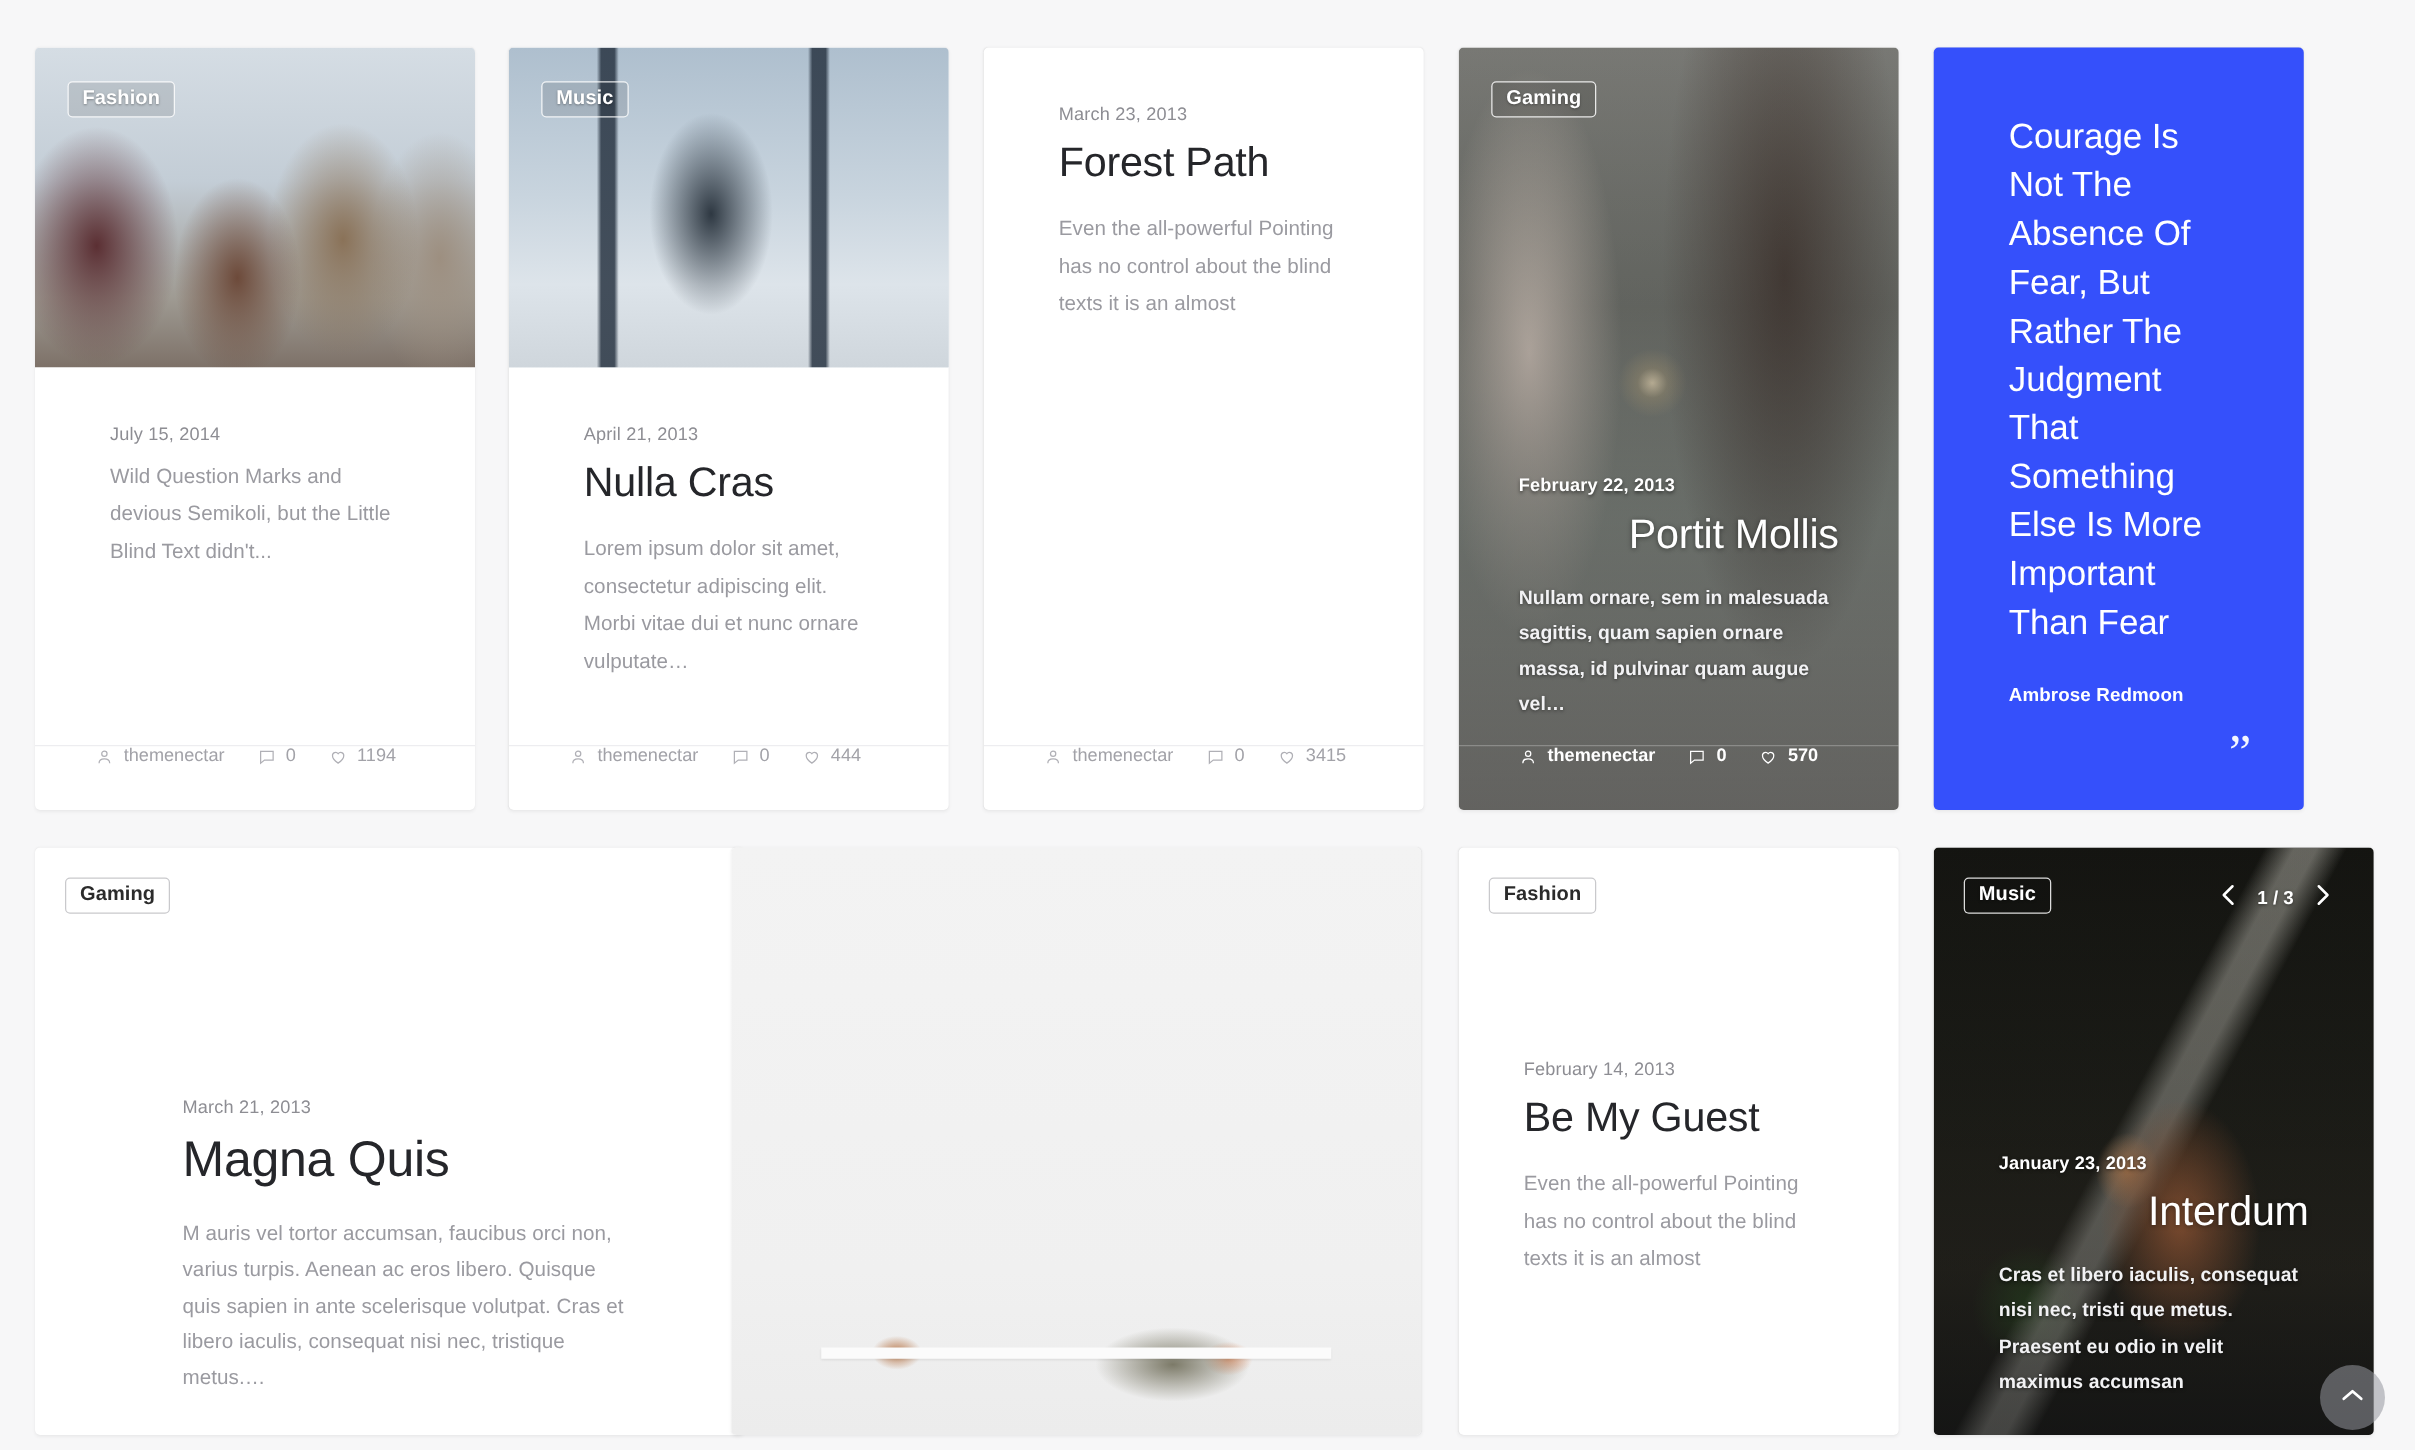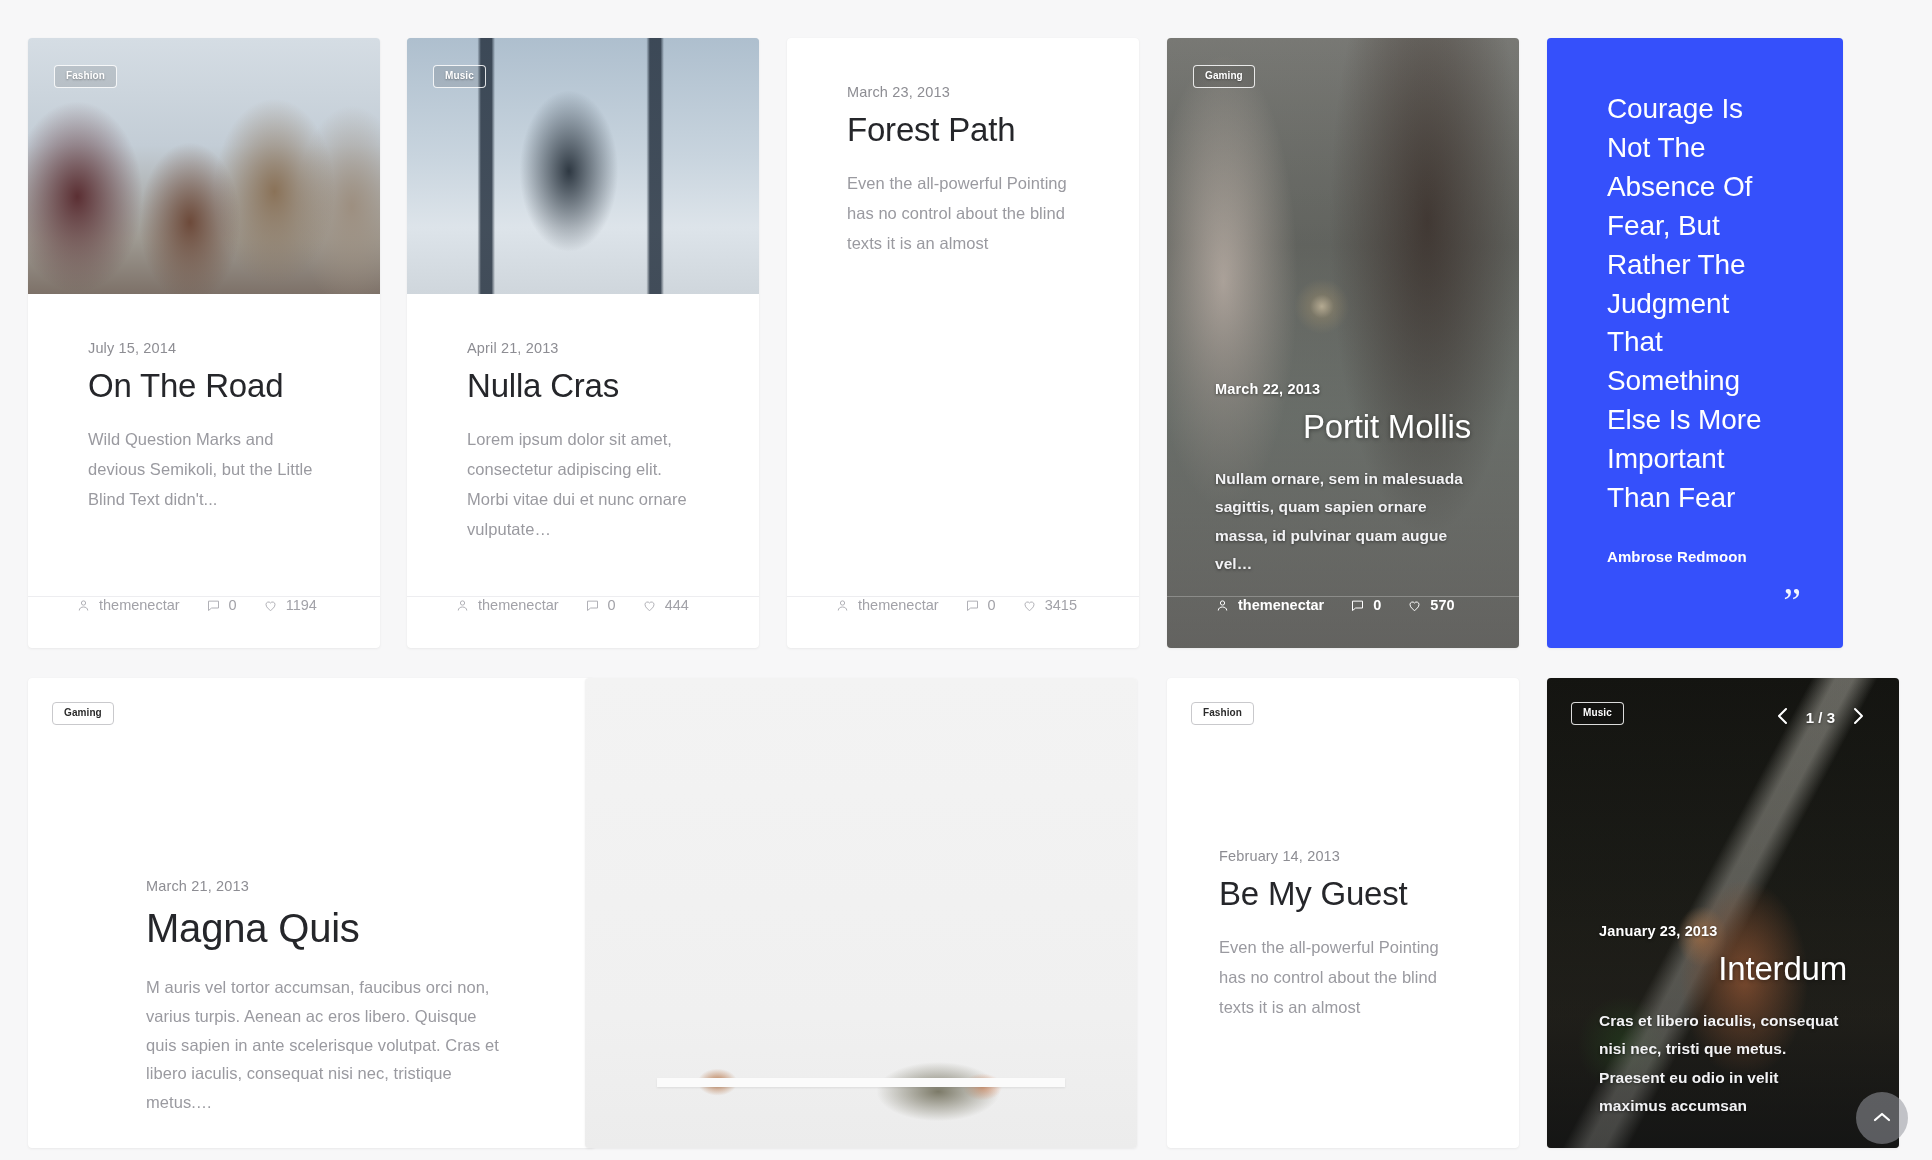--- a/index.html
+++ b/index.html
@@ -40,21 +40,21 @@
 
   
   .badge {
     position: absolute;
     top: 27px;
     left: 26px;
     z-index: 6;
     display: inline-block;
     padding: 4px 11px 5px 11px;
     border-radius: 4px;
-    font-size: 10px;
+    font-size: 16px;
     font-weight: bold;
     letter-spacing: .1px;
     line-height: 1.15;
     white-space: nowrap;
   }
   .badge.onlight {
     color: #2b2b2b;
     border: 1px solid #c9c9cc;
     background: rgba(255,255,255,.78);
   }
@@ -245,21 +245,20 @@
 
 <div class="grid">
 
   <article class="card" style="left:28px; top:38px; width:352px; height:610px;">
     <div class="thumb">
       <div class="ph ph-festival"></div>
       <span class="badge ondark">Fashion</span>
     </div>
     <div class="body">
       <div class="date">July 15, 2014</div>
-      <h2 class="title">On The Road</h2>
       <p class="excerpt">Wild Question Marks and devious Semikoli, but the Little Blind Text didn't...</p>
     </div>
     <div class="meta">
       <span class="mi">
         <span>
             <svg width="15" height="15" viewBox="0 0 24 24" fill="none" stroke="#b0b0b6" stroke-width="1.6">
               <circle cx="12" cy="8" r="3.4"></circle>
               <path d="M5.2 20c0-3.6 3.1-5.6 6.8-5.6s6.8 2 6.8 5.6"></path>
             </svg>
           </span>
@@ -356,21 +355,21 @@
         <span>3415</span>
       </span>
     </div>
   </article>
 
   <article class="card overlay" style="left:1167px; top:38px; width:352px; height:610px;">
     <div class="bgimg ph-sparkler"></div>
     <div class="scrim"></div>
     <span class="badge ondark">Gaming</span>
     <div class="body">
-      <div class="date">March 22, 2013</div>
+      <div class="date">February 22, 2013</div>
       <h2 class="title">Portit Mollis</h2>
       <p class="excerpt">Nullam ornare, sem in malesuada sagittis, quam sapien ornare massa, id pulvinar quam augue vel…</p>
     </div>
     <div class="meta ondark">
       <span class="mi">
         <span>
             <svg width="15" height="15" viewBox="0 0 24 24" fill="none" stroke="#ffffff" stroke-width="1.6">
               <circle cx="12" cy="8" r="3.4"></circle>
               <path d="M5.2 20c0-3.6 3.1-5.6 6.8-5.6s6.8 2 6.8 5.6"></path>
             </svg>

